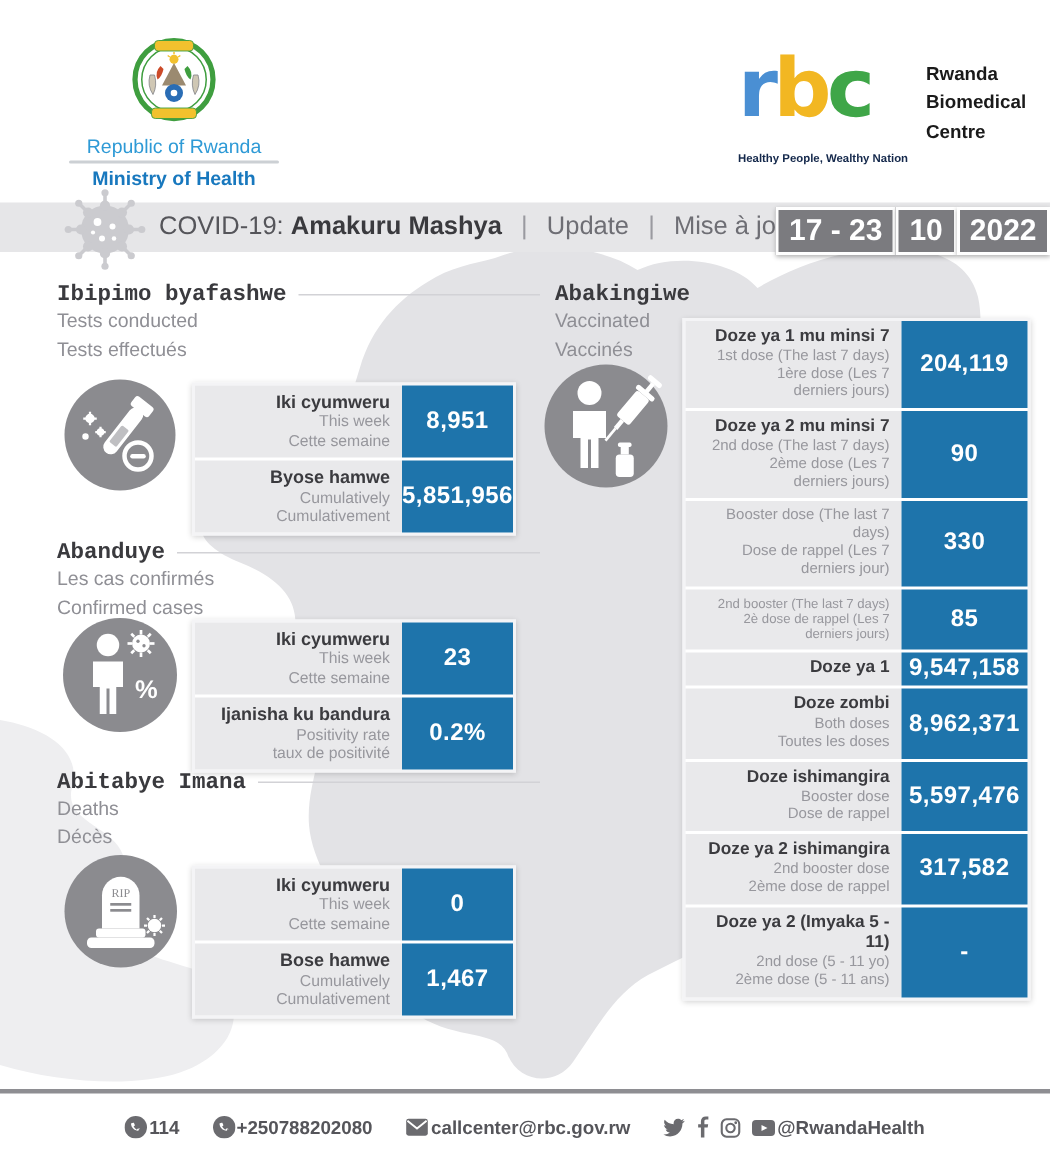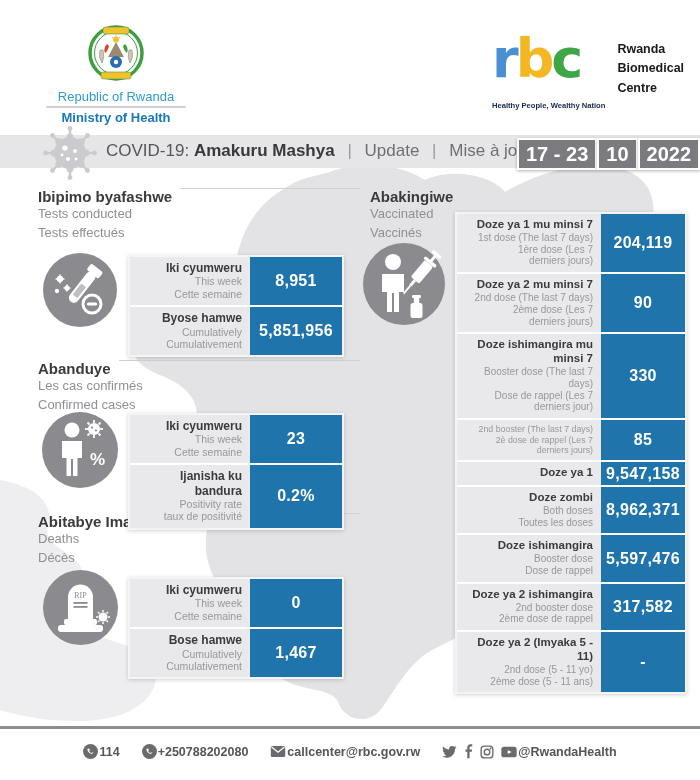--- a/index.html
+++ b/index.html
@@ -23,34 +23,34 @@
   .title-text{position:absolute;left:106px;top:141px;font-size:17px;z-index:2;white-space:nowrap;}
   .tb-prefix{color:#55555a;}
   .tb-title{font-weight:bold;color:#3a3a3e;}
   .tb-sep{color:#9a9aa0;margin:0 8px;}
   .tb-rest{color:#6e6e74;}
   .date-boxes{position:absolute;left:517px;top:138px;display:flex;gap:0;z-index:2;text-align:center;}
   .date-box{background:#7b7b7f;border:2px solid #fff;box-shadow:0 1px 3px rgba(0,0,0,.3);
             color:#fff;font-weight:bold;font-size:20px;line-height:1;padding:4px 7px;}
   
   .sec{position:absolute;left:38px;width:322px;z-index:2;}
-  .sec-title-row{display:flex;gap:8px;}
+  .sec-title-row{display:flex;align-items:center;gap:8px;font-family:Liberation Mono, monospace;}
   .sec-title{font-size:15px;font-weight:bold;color:#3a3a3e;white-space:nowrap;}
   .sec-rule{flex:1;height:1px;background:#d2d2d6;}
   .sec-sub{font-size:13px;color:#8f8f95;line-height:1.45;}
   .sec.vacc-h{left:370px;width:200px;}
   .icon-circle{position:absolute;border-radius:50%;background:#8b8b8f;z-index:2;}
   
   .stats{position:absolute;display:flex;flex-direction:column;gap:2px;background:#fff;
          border:2px solid #f4f4f6;box-shadow:0 1px 4px rgba(0,0,0,.18);z-index:3;}
   .srow{display:flex;}
   .labels{flex:1;background:#e9e9eb;text-align:right;padding:4px 8px 5px 6px;}
   .lbl{font-weight:bold;font-size:12px;color:#3b3b3f;line-height:1.2;}
   .sub{font-size:10.5px;color:#97979d;line-height:1.18;white-space:pre-line;}
-  .value{width:92px;background:#1e74ab;color:#fff;font-weight:bold;font-size:16px;
+  .value{width:74px;background:#1e74ab;color:#fff;font-weight:bold;font-size:16px;
          display:flex;align-items:center;justify-content:center;letter-spacing:.3px;}
   .stats.vacc{left:455px;top:212px;width:228px;}
   .vacc .value{width:84px;}
   .vacc .lbl{font-size:11.5px;}
   .vacc .sub{font-size:10px;}
   .vacc .srow:nth-child(4) .sub{font-size:8.8px;}
   
   .footer-line{position:absolute;top:726px;left:0;width:700px;height:3px;background:#8e8e92;z-index:3;}
   .footer{position:absolute;top:744px;left:0;width:700px;display:flex;justify-content:center;
           align-items:center;gap:22px;z-index:3;color:#55555a;font-weight:bold;font-size:12.5px;}
@@ -349,21 +349,20 @@
       <div class="labels">
           <div class="lbl">Doze ya 2 mu minsi 7</div>
           <div class="sub">2nd dose (The last 7 days)
 2ème dose (Les 7
 derniers jours)</div>
         </div>
       <div class="value">90</div>
     </div>
     <div class="srow">
       <div class="labels">
-          <div class="lbl">Doze ishimangira mu minsi 7</div>
           <div class="sub">Booster dose (The last 7 days)
 Dose de rappel (Les 7
 derniers jour)</div>
         </div>
       <div class="value">330</div>
     </div>
     <div class="srow">
       <div class="labels">
           <div class="sub">2nd booster (The last 7 days)
 2è dose de rappel (Les 7 derniers jours)</div>

